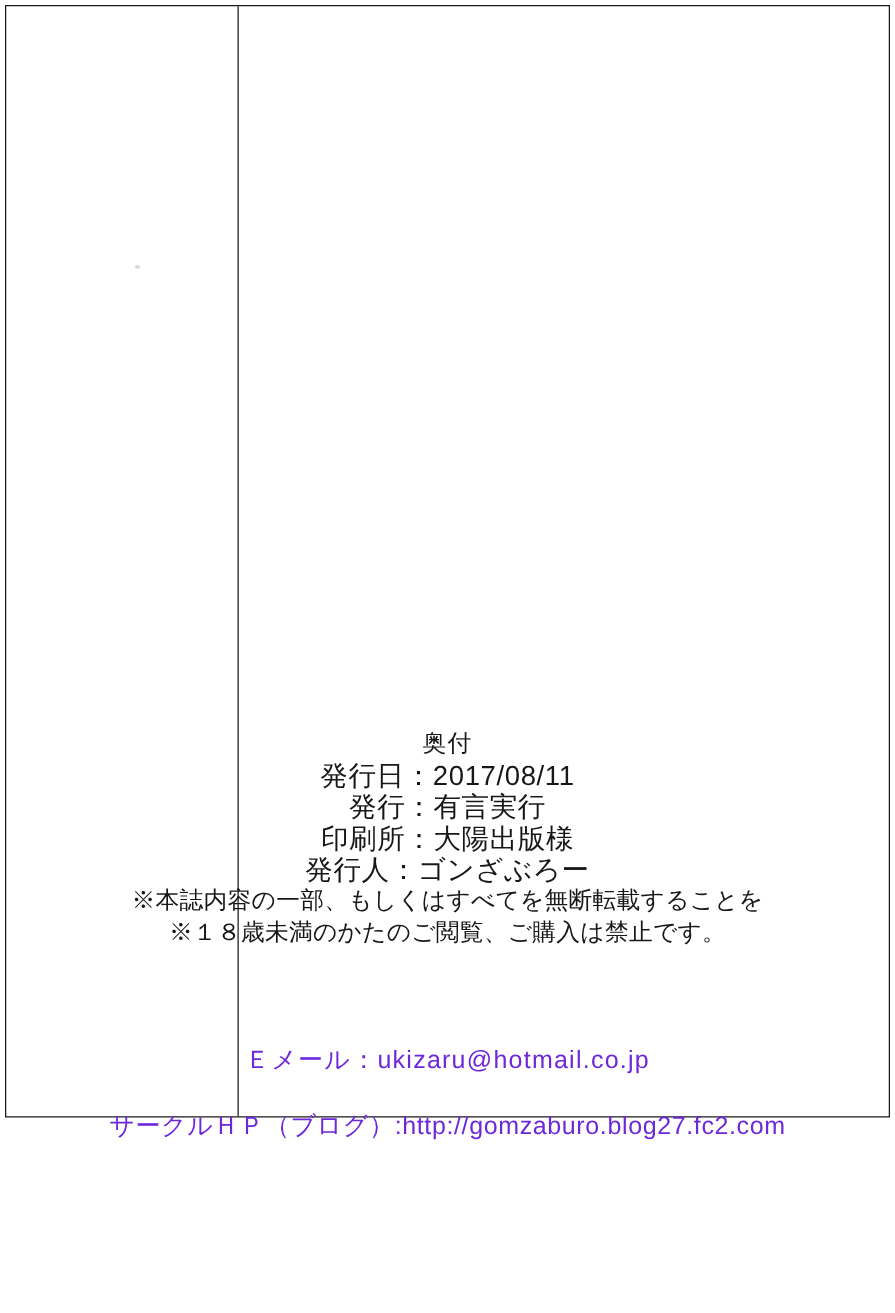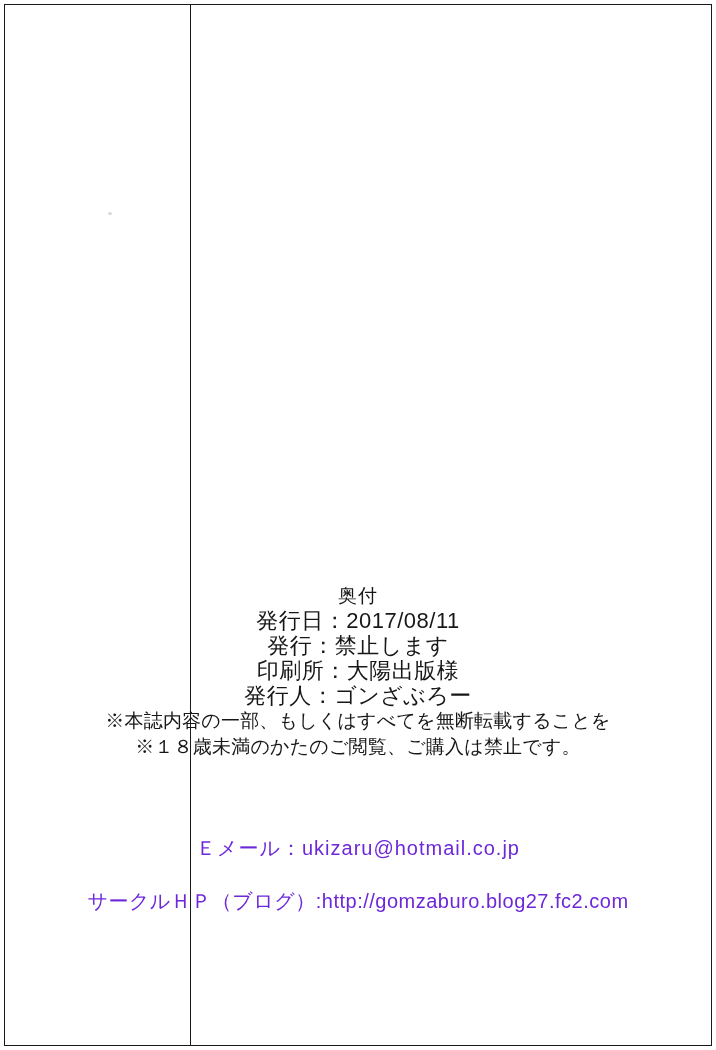--- a/index.html
+++ b/index.html
@@ -14,21 +14,21 @@
     overflow: hidden;
     font-family: "Liberation Sans", sans-serif;
   }
 
   
   .page {
     position: absolute;
     left: 4px;
     top: 4px;
     width: 708px;
-    height: 1042px;
+    height: 890px;
     border: 1px solid #1a1a1a;
     box-sizing: border-box;
     background: #ffffff;
   }
 
   
   .fold-line {
     position: absolute;
     left: 185px;
     top: 0;
@@ -104,21 +104,21 @@
 <body>
 
 <div class="page">
 
   <div class="fold-line"></div>
   <div class="speck"></div>
 
   <div class="colophon">
     <div class="title">奥付</div>
     <div class="line">発行日：2017/08/11</div>
-    <div class="line">発行：禁止します</div>
+    <div class="line">発行：有言実行</div>
     <div class="line">印刷所：大陽出版様</div>
     <div class="line">発行人：ゴンざぶろー</div>
     <div class="notice">※本誌内容の一部、もしくはすべてを無断転載することを</div>
     <div class="notice">※１８歳未満のかたのご閲覧、ご購入は禁止です。</div>
   </div>
 
   <div class="contact">
     <div class="email">Ｅメール：ukizaru@hotmail.co.jp</div>
     <div class="hp">サークルＨＰ（ブログ）:http://gomzaburo.blog27.fc2.com</div>
   </div>

